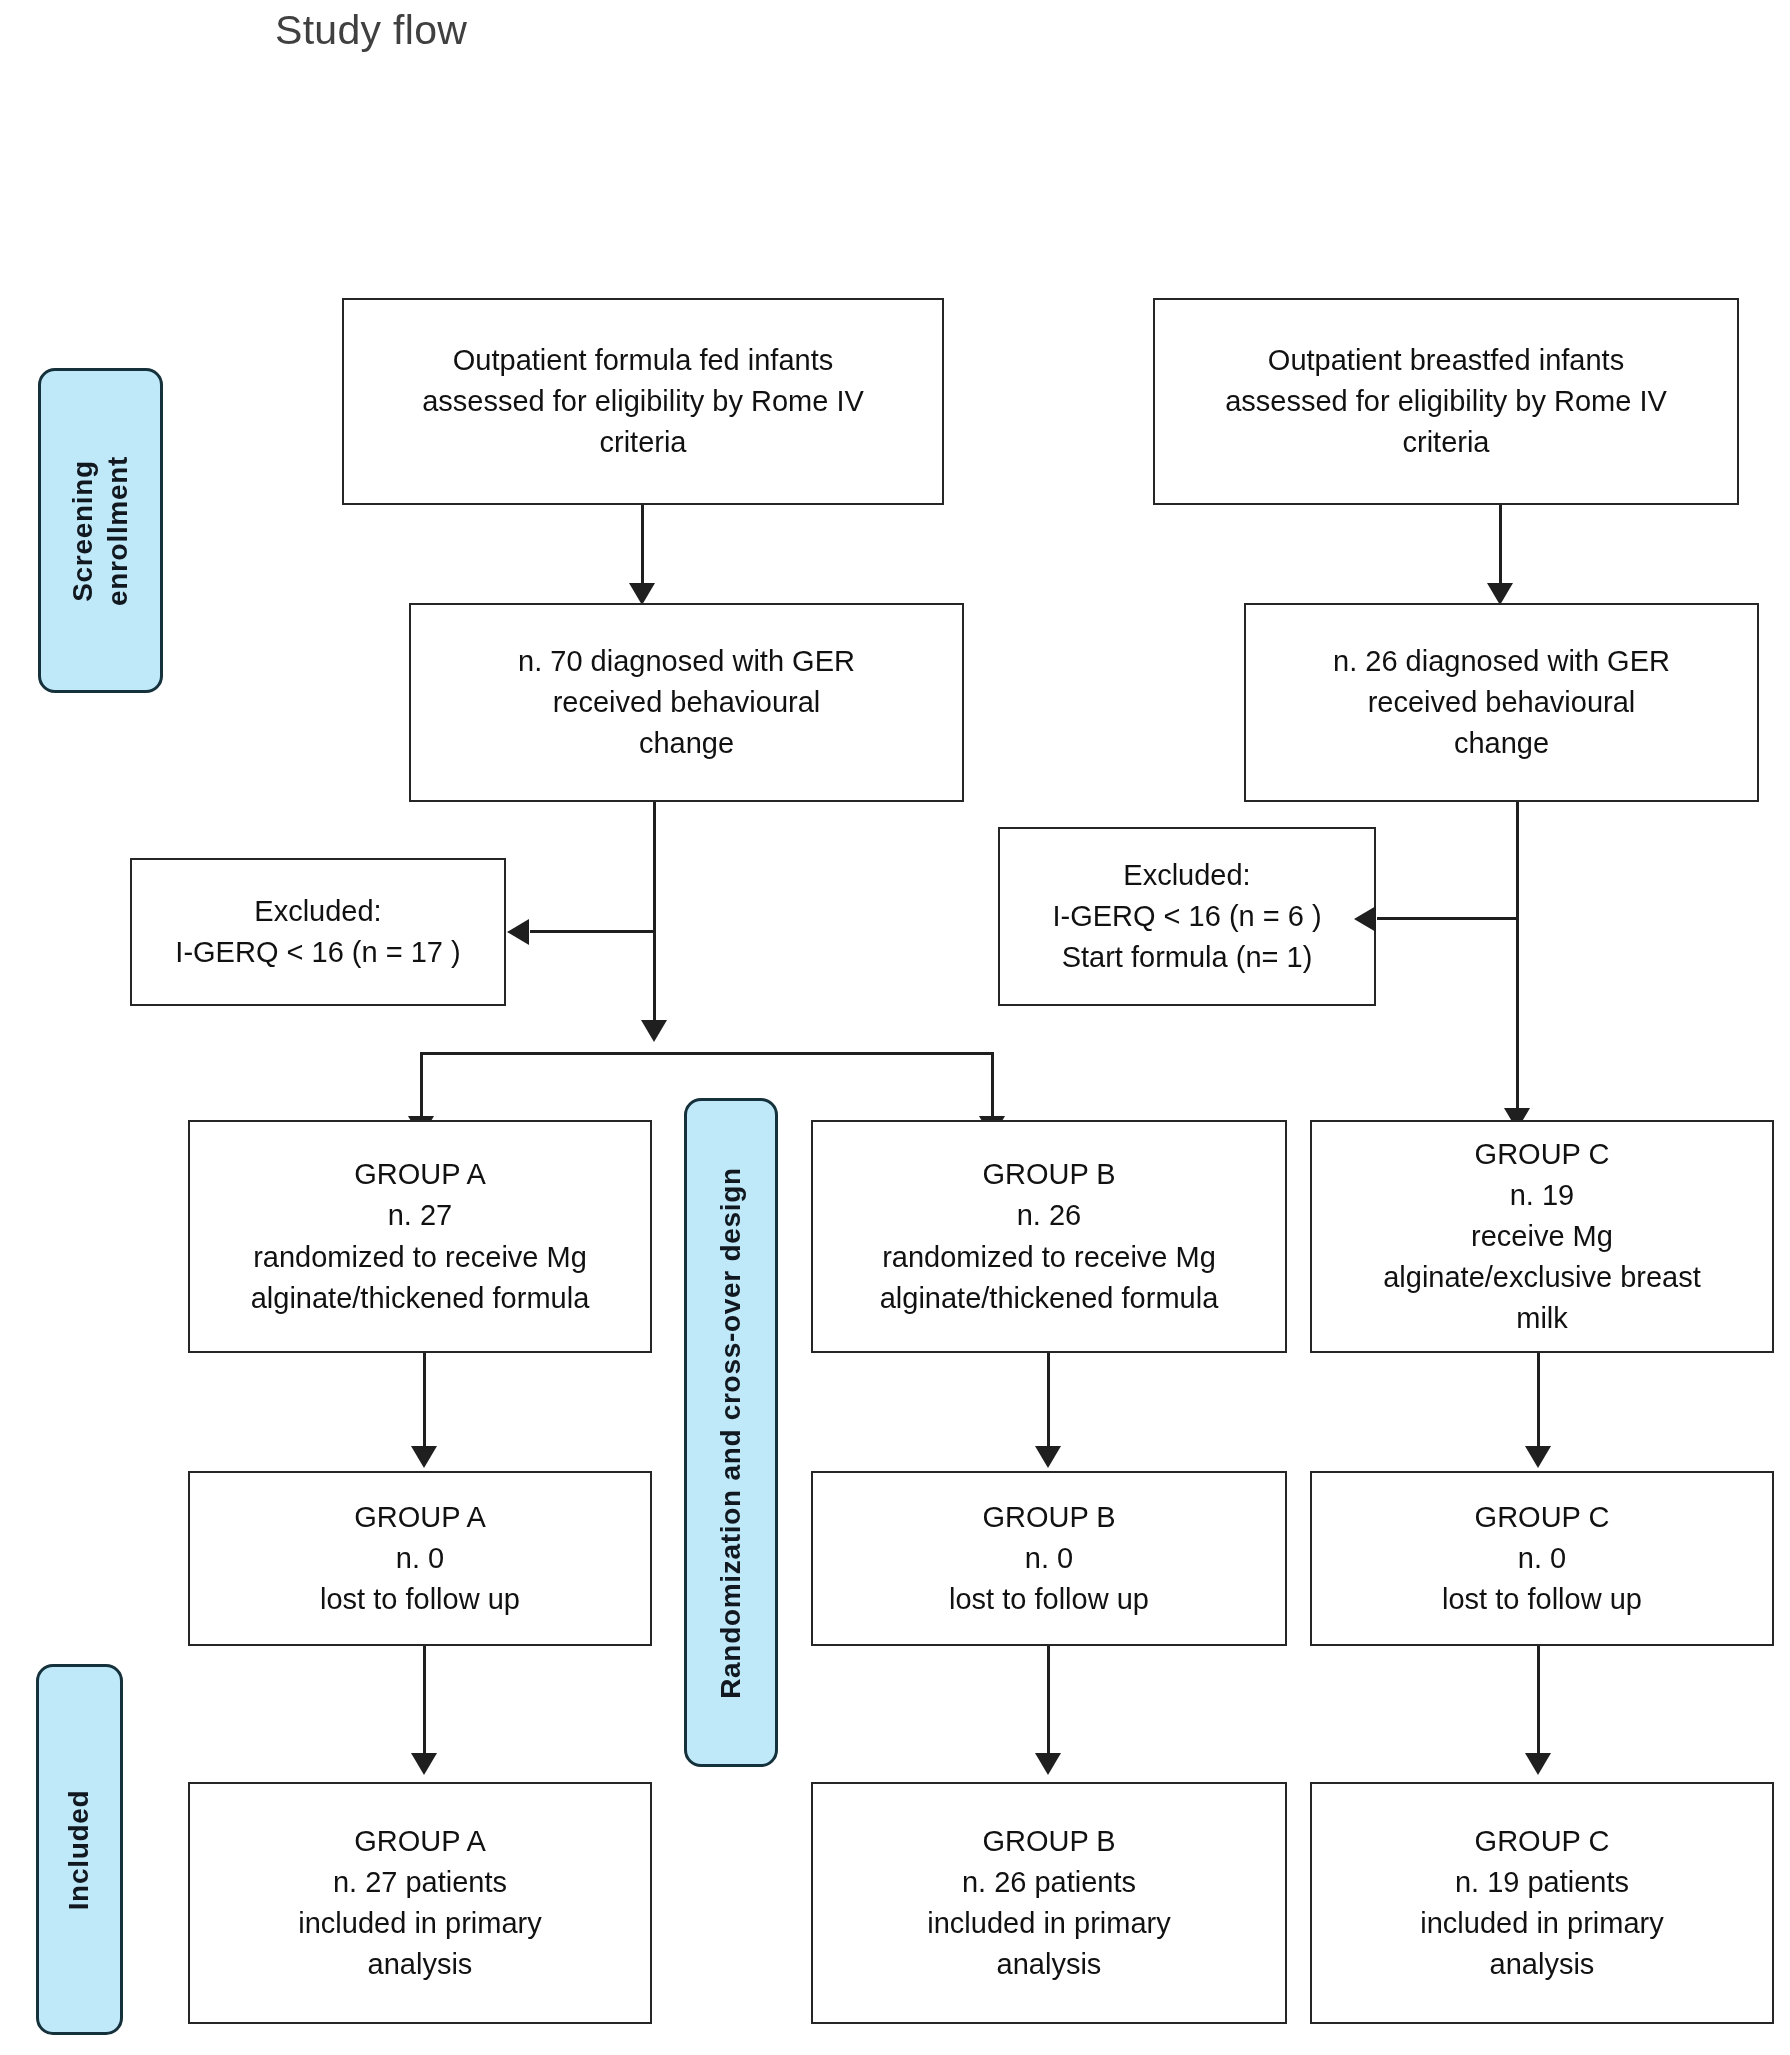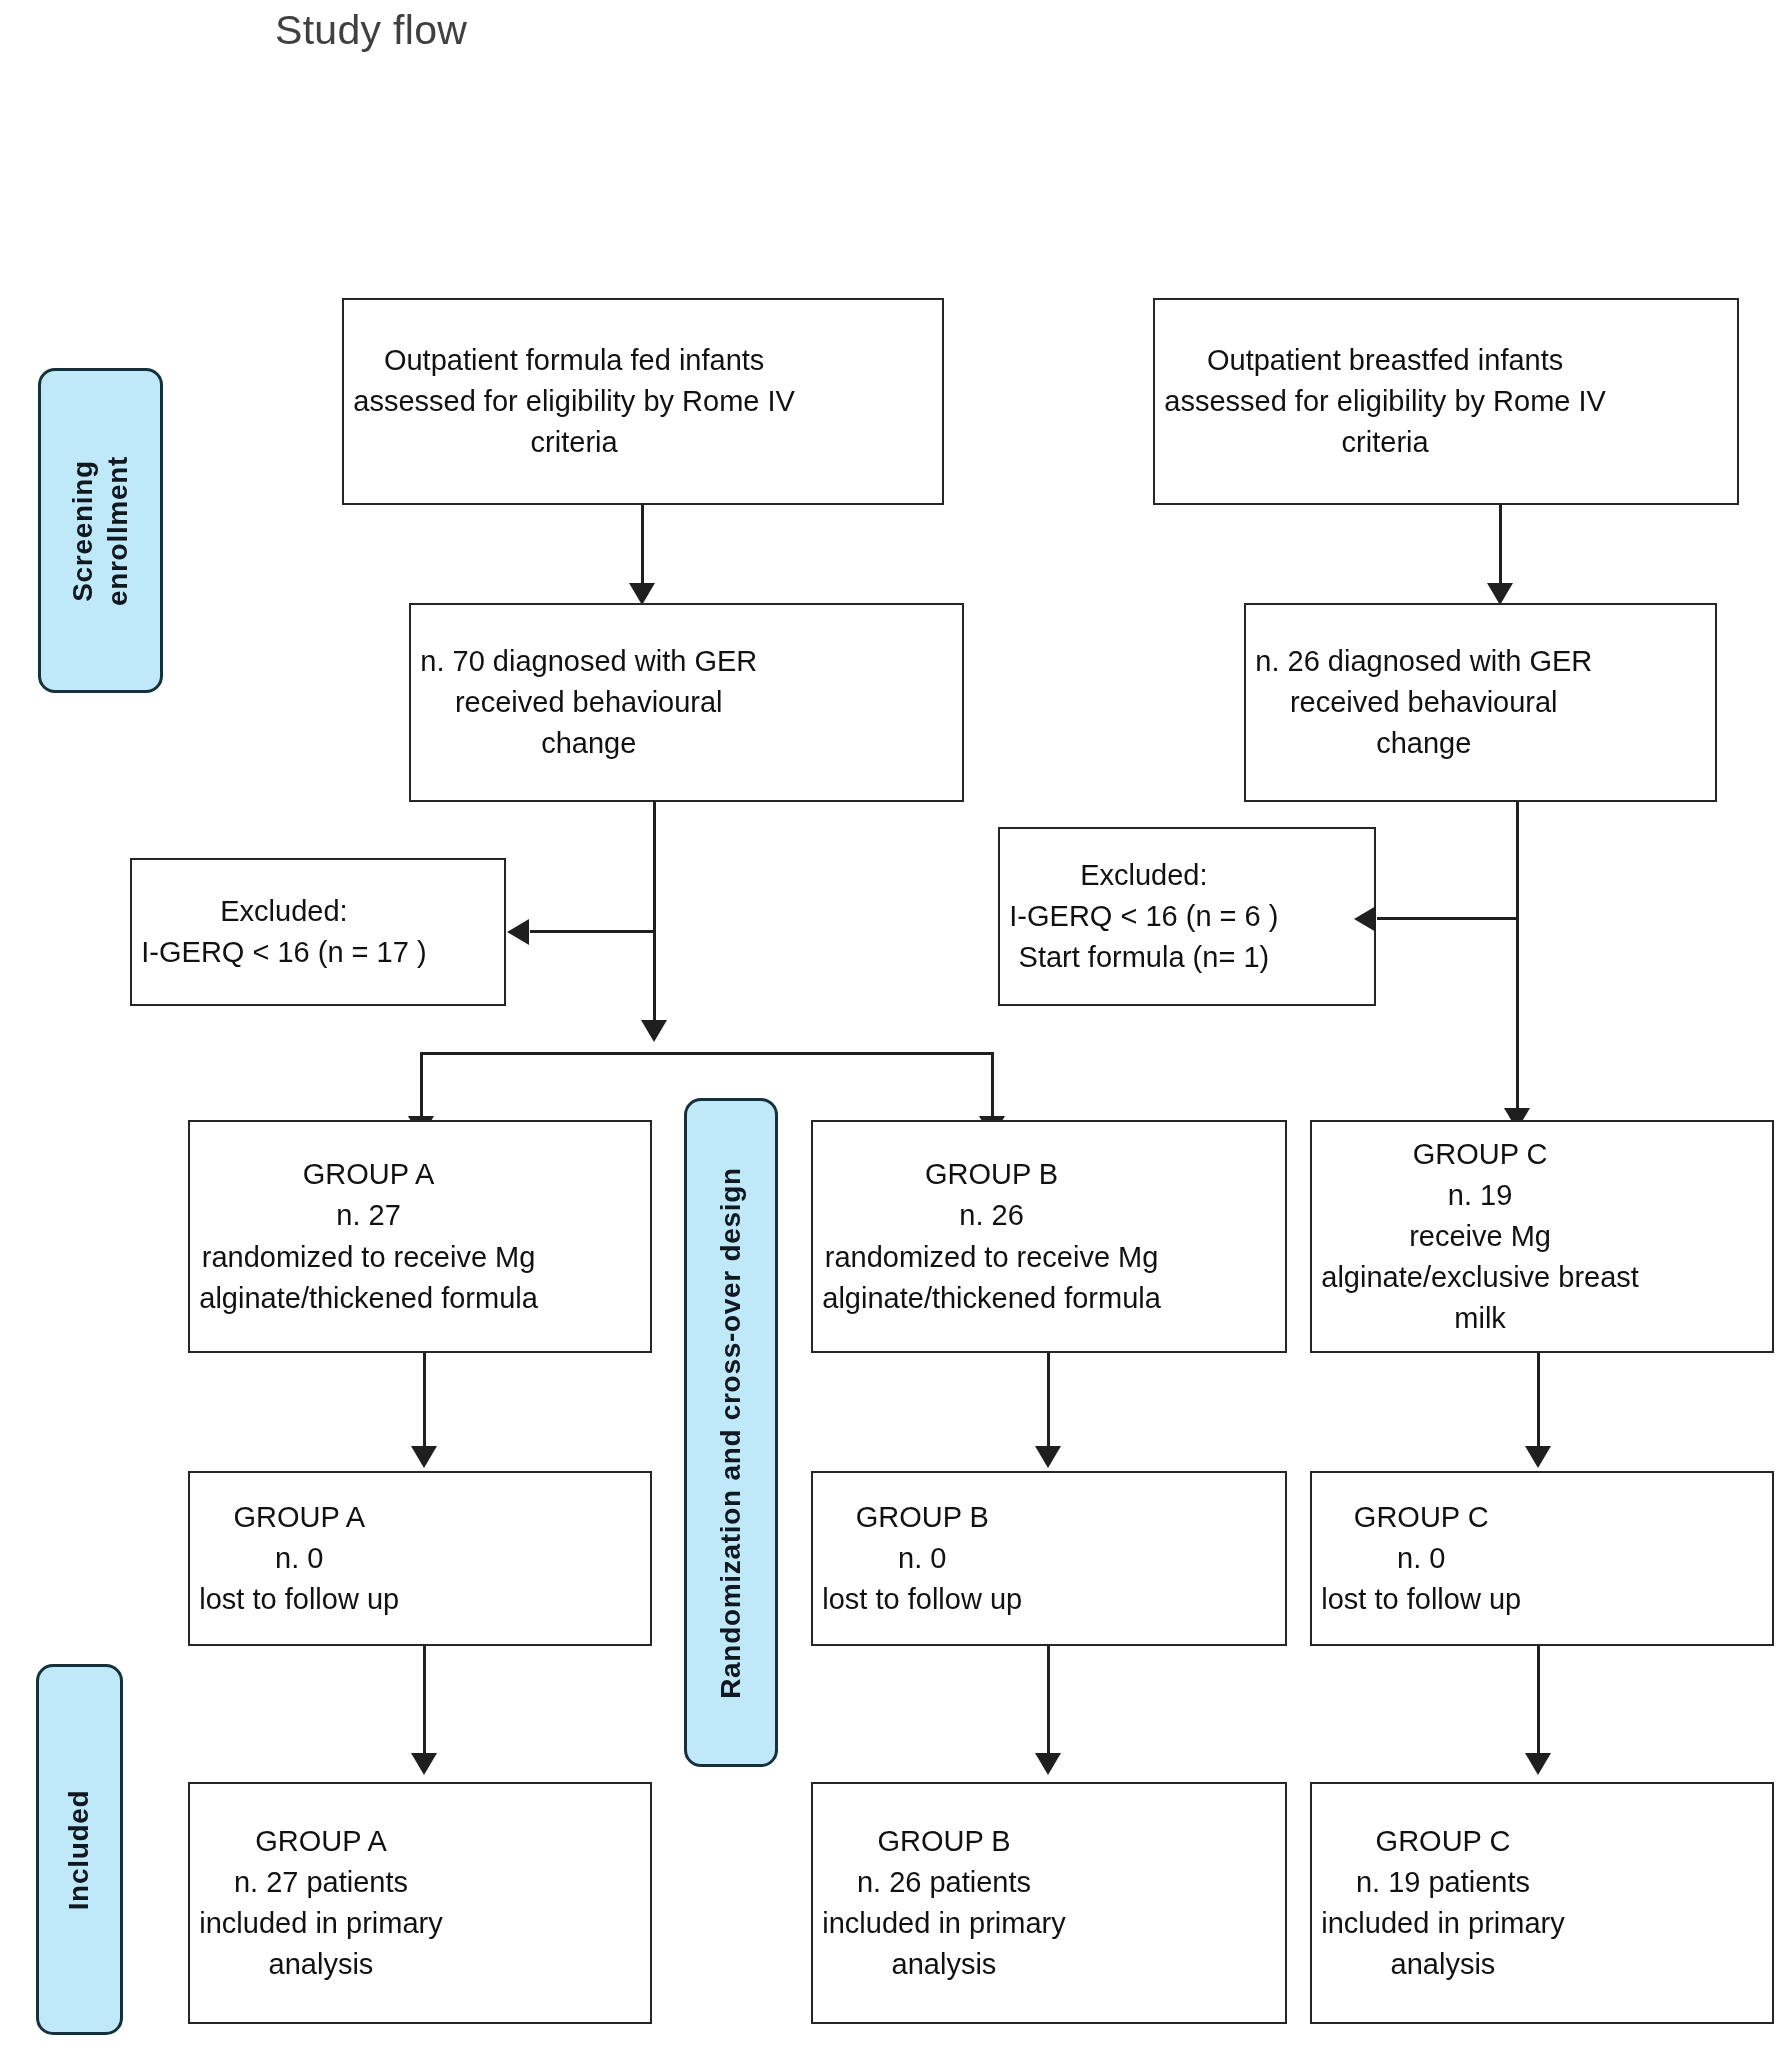--- a/index.html
+++ b/index.html
@@ -8,21 +8,21 @@
 
   .title{
     position:absolute;left:275px;top:6.6px;
     font-size:41px;font-weight:normal;letter-spacing:0.3px;color:#404040;
   }
 
   
   .fbox{
     position:absolute;box-sizing:border-box;
     border:2.7px solid #262626;background:#ffffff;
-    display:flex;align-items:center;
+    display:flex;align-items:center;justify-content:center;
     text-align:center;
     font-size:29px;line-height:1.42;color:#111111;
     padding:4px 9.3px;
   }
   .fbox .txt{white-space:pre-line;}
 
   
   .stagelabel{
     position:absolute;box-sizing:border-box;
     background:#bfe8f8;border:3.3px solid #15313c;border-radius:17px;
@@ -88,21 +88,21 @@
 
   <div class="vline" style="left:1499px;top:505px;height:86px;"></div>
   <div class="arrow-d" style="left:1487px;top:583px;"></div>
 
   <div class="fbox" style="left:409px;top:603px;width:555px;height:199px;">
     <span class="txt">n. 70 diagnosed with GER
 received behavioural
 change</span>
   </div>
 
-  <div class="fbox" style="left:1244px;top:603px;width:473px;height:199px;">
+  <div class="fbox" style="left:1244px;top:603px;width:515px;height:199px;">
     <span class="txt">n. 26 diagnosed with GER
 received behavioural
 change</span>
   </div>
 
   <div class="fbox" style="left:130px;top:858px;width:376px;height:148px;">
     <span class="txt">Excluded:
 I-GERQ &lt; 16 (n = 17 )</span>
   </div>
 

